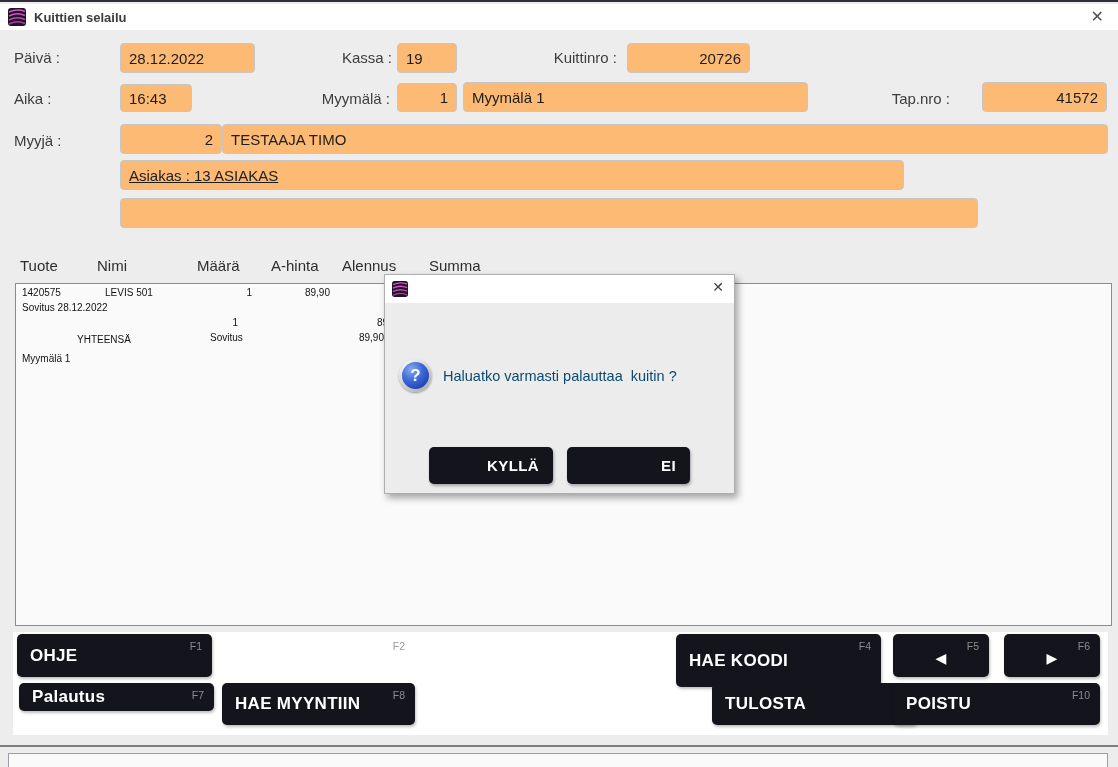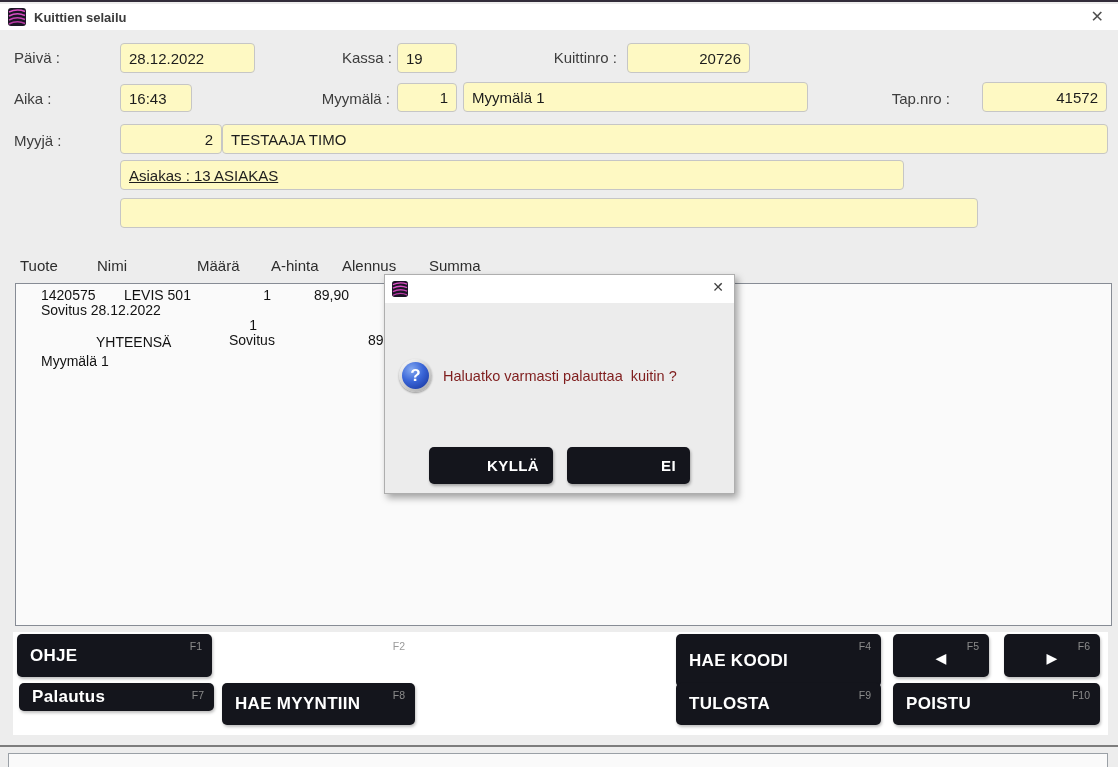--- a/index.html
+++ b/index.html
@@ -12,30 +12,30 @@
   
   .titlebar { position:absolute; left:0; top:2px; width:1118px; height:26px; background:#ffffff; }
   .app-icon { position:absolute; left:8px; top:4px; width:18px; height:18px; }
   .title-text { position:absolute; left:34px; top:6px; font-size:13px; color:#3c3c3c;font-weight:bold; }
   .close-x { position:absolute; right:14px; top:3px; font-size:16px; color:#4f4f4f;
              cursor:default; line-height:20px; }
 
   
   .lbl { position:absolute; font-size:15px; color:#3d3d3d; white-space:nowrap; }
   .lbl.r { text-align:right; }
-  .inp { position:absolute; background:#fef9c3; border:1px solid #c6c6c6; border-radius:4px;
+  .inp { position:absolute; background:#fdba74; border:1px solid #c6c6c6; border-radius:4px;
          font-size:15px; color:#1d1d1d; padding:0 8px; display:flex; align-items:center;
          white-space:pre; overflow:hidden; }
   .inp.num { justify-content:flex-end; }
 
   
   .thead { position:absolute; top:255px; font-size:15px; color:#2d2d2d; }
   .tablebox { position:absolute; left:15px; top:281px; width:1097px; height:343px;
               background:#fafafa; border:1px solid #878c95; }
-  .rcell { position:absolute; font-size:14px; color:#121212; white-space:pre;margin-left:19px; }
+  .rcell { position:absolute; font-size:10px; color:#121212; white-space:pre; }
   .rcell.num { text-align:right; }
 
   
   .fbtn { position:absolute; background:#14151c; border-radius:5px; color:#ffffff;
           box-shadow:1px 2px 3px rgba(0,0,0,0.25); }
   .fbtn .cap { position:absolute; left:13px; top:50%; transform:translateY(-50%);
                font-weight:bold; font-size:17px; letter-spacing:0.3px; }
   .fkey { position:absolute; right:10px; top:6px; font-size:10.5px; color:#8b8b8b; }
   .fkey.ghost { color:#9a9a9a; }
   .arrow-glyph { position:absolute; left:50%; top:55%; transform:translate(-50%,-50%);
@@ -53,21 +53,21 @@
   .dlg-titlebar { position:absolute; left:0; top:0; width:100%; height:28px; background:#ffffff; }
   .dlg-icon { position:absolute; left:7px; top:6px; width:16px; height:16px; }
   .dlg-close { position:absolute; right:10px; top:4px; font-size:14px; color:#3f3f3f; }
   .q-ring { position:absolute; left:14px; top:84px; width:33px; height:33px; border-radius:50%;
             background:linear-gradient(145deg,#fdfdfd,#a8a8a8); box-shadow:0 1px 2px rgba(0,0,0,0.35);
             display:flex; align-items:center; justify-content:center; }
   .q-ball { width:27px; height:27px; border-radius:50%;
             background:radial-gradient(circle at 35% 28%, #86aaf0 0%, #3a66d8 45%, #1d3da8 85%);
             color:#ffffff; font-weight:bold; font-size:17px;
             display:flex; align-items:center; justify-content:center; }
-  .dlg-msg { position:absolute; left:58px; top:93px; font-size:14.5px; color:#7f1d1d; white-space:pre; }
+  .dlg-msg { position:absolute; left:58px; top:93px; font-size:14.5px; color:#0c4a6e; white-space:pre; }
   .dlg-btn { position:absolute; top:172px; height:37px; background:#14151c; border-radius:5px;
              color:#fff; font-weight:bold; font-size:15px; letter-spacing:0.4px;
              display:flex; align-items:center; justify-content:flex-end; padding-right:14px;
              box-shadow:1px 2px 3px rgba(0,0,0,0.3); }
   .dlg-btn.yes { left:44px; width:124px; }
   .dlg-btn.no { left:182px; width:123px; }
 </style>
 </head>
 <body>
 
@@ -165,21 +165,21 @@
   </div>
 
   <div class="fbtn" style="left:19px; top:681px; width:195px; height:28px;">
     <span class="cap">Palautus</span>
     <span class="fkey">F7</span>
   </div>
   <div class="fbtn" style="left:222px; top:681px; width:193px; height:42px;">
     <span class="cap">HAE MYYNTIIN</span>
     <span class="fkey">F8</span>
   </div>
-  <div class="fbtn" style="left:676px; top:681px; width:205px; height:42px;">
+  <div class="fbtn" style="left:712px; top:681px; width:205px; height:42px;">
     <span class="cap">TULOSTA</span>
     <span class="fkey">F9</span>
   </div>
   <div class="fbtn" style="left:893px; top:681px; width:207px; height:42px;">
     <span class="cap">POISTU</span>
     <span class="fkey">F10</span>
   </div>
 
   <div class="divider"></div>
   <div class="statusbox"></div>

